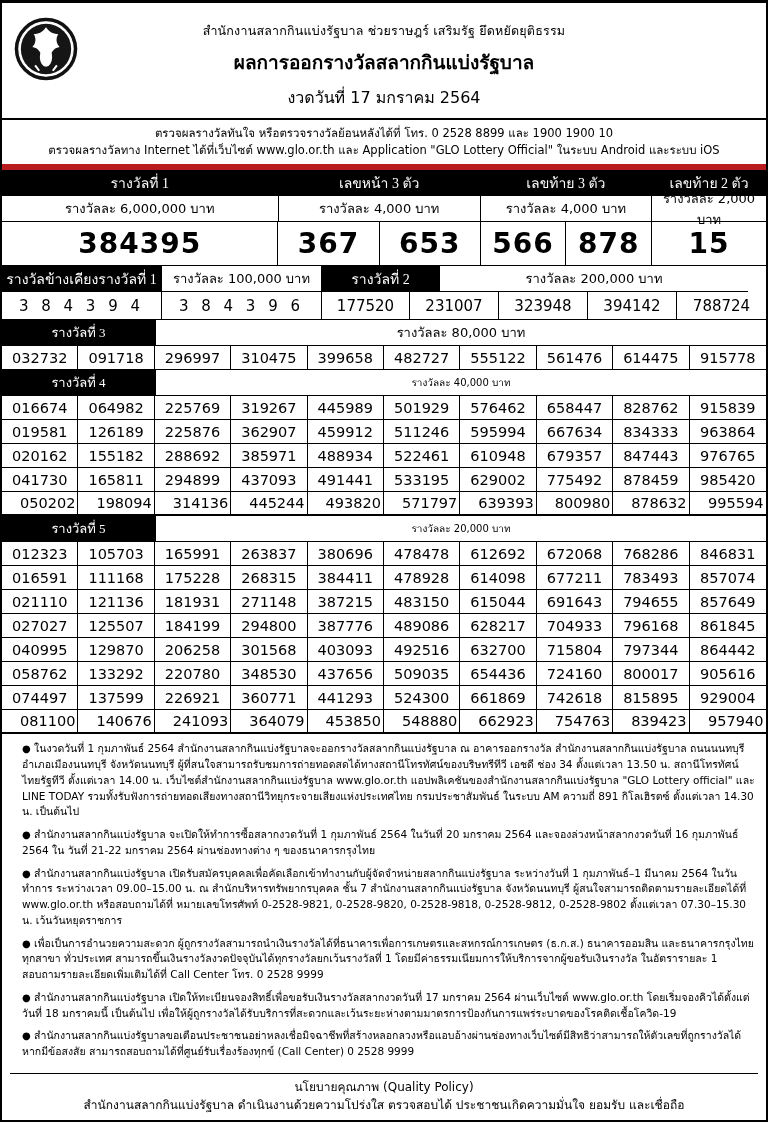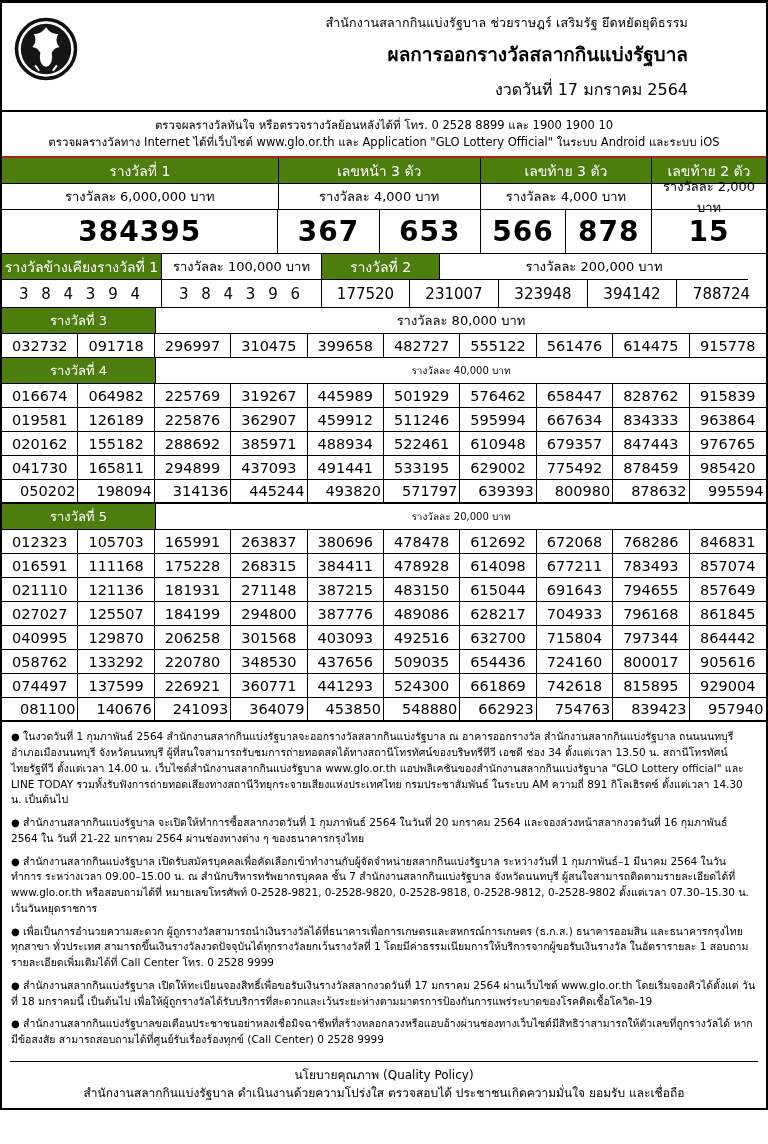--- a/index.html
+++ b/index.html
@@ -25,47 +25,48 @@
     border-bottom: 2px solid #000;
     position: relative;
   }
   .emblem {
     width: 68px; height: 68px;
     flex: 0 0 68px;
     margin-top: 4px;
   }
   .head-text {
     flex: 1 1 auto;
-    text-align: right;
+    text-align: center;
     padding-right: 68px;
+    margin-top: 8px;
   }
   .head-line1 { font-size: 12.5px; letter-spacing: .2px; margin-top: 2px; }
   .head-line2 { font-size: 19px; font-weight: bold; margin-top: 6px; }
   .head-line3 { font-size: 16px; margin-top: 8px; margin-bottom: 4px; }
 
   .notice {
     text-align: center;
-    border-bottom: 2px solid #b91c1c;
+    border-bottom: 6px solid #b91c1c;
     padding: 5px 4px 6px 4px;
     line-height: 1.45;
   }
   .notice div { font-size: 11.5px; }
 
   
   .row { display: flex; width: 100%; }
   .cell {
     border-right: 1px solid #000;
     border-bottom: 1px solid #000;
     text-align: center;
     display: flex;
     align-items: center;
     justify-content: center;
   }
   .cell:last-child { border-right: none; }
-  .blk { background: #4d7c0f; color: #fff; }
+  .blk { background: #000000; color: #fff; font-family: Liberation Serif, serif; }
 
   .hdr-band { font-size: 14px; font-weight: normal; height: 26px; }
   .sub-band { font-size: 13px; height: 26px; }
   .num-band { font-size: 28px; font-weight: bold; height: 44px; letter-spacing: 1px; }
 
   
   .w-p1 { width: 320px; }
 
   
   .w-side-lbl { width: 160px; }
@@ -83,21 +84,21 @@
   
   .p4-lblcell { width: 154px; font-size: 13px; }
   .p4-amt { width: 610px; font-size: 10px; }
   .g10 > .cell { width: 76.4px; font-size: 14.5px; height: 24px; }
   .g10 > .cell:last-child { width: 76.4px; }
 
   .grid-tbl .row:last-child .cell { border-bottom: 2px solid #000; padding-left: 16px; }
 
   
   .notes {
-    padding: 7px 10px 4px 9px;
+    padding: 7px 10px 4px 20px;
     font-size: 10.5px;
     line-height: 1.5;
     text-align: left;
   }
   .note { margin-bottom: 7px; }
   .note .bull { font-size: 10px; }
   .note p { margin: 0; }
 
   
   .footer-title {

